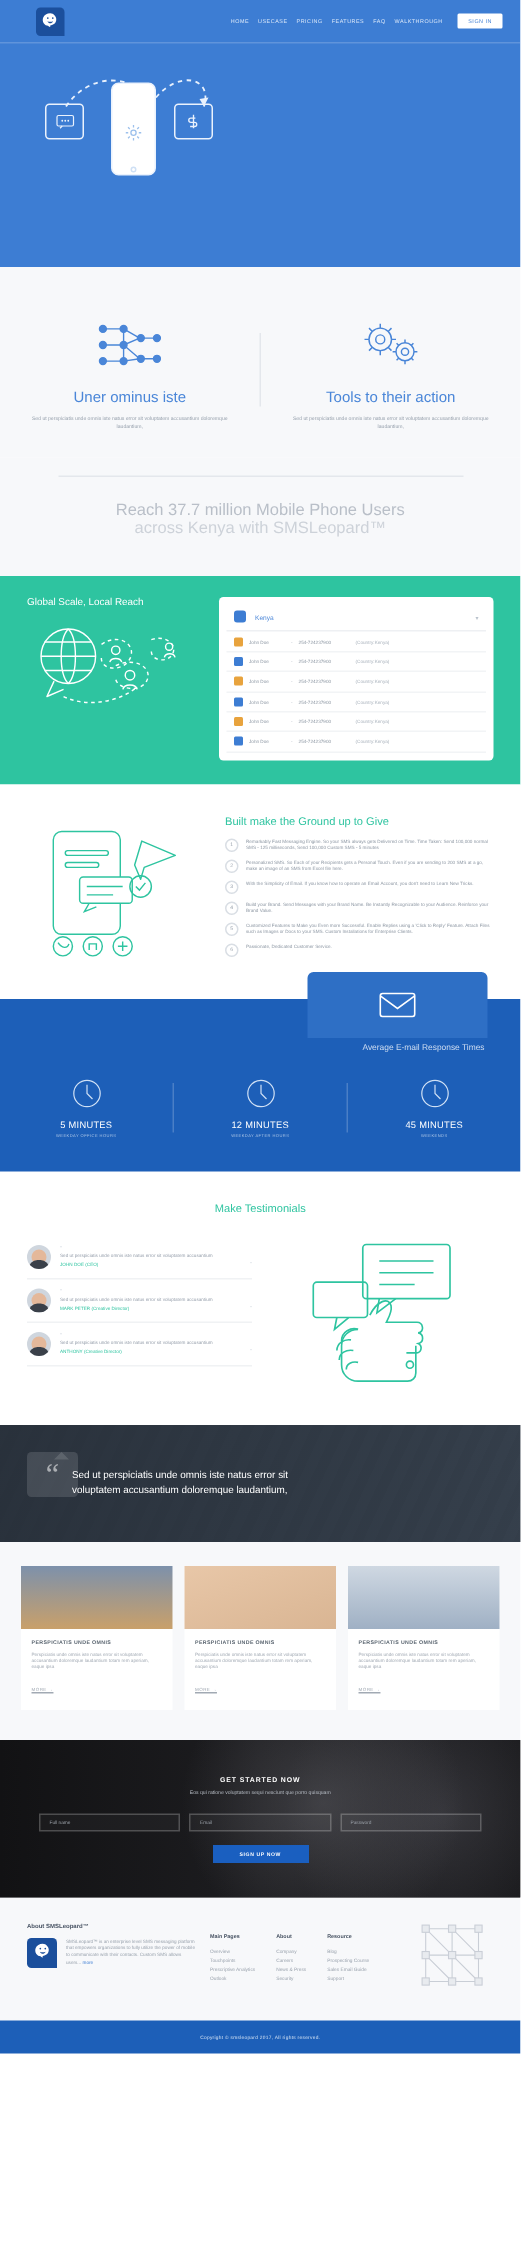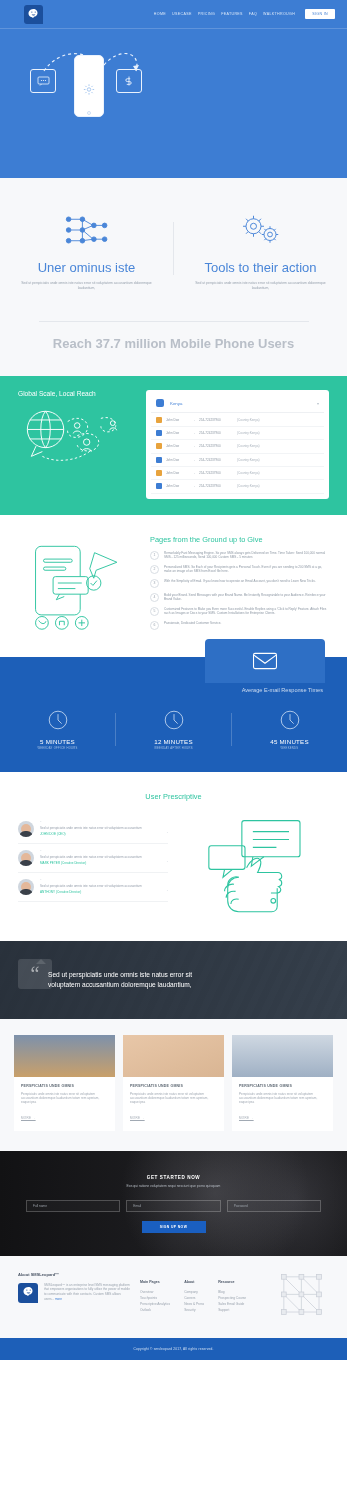--- a/index.html
+++ b/index.html
@@ -47,27 +47,27 @@
     display:flex; align-items:center; justify-content:center;
   }
   .node.left { left:6px; top:26px; }
   .node.right { left:92px; top:26px; }
   .hero-art svg.arcs { position:absolute; left:0; top:0; }
 
   
   .features { background:#f7f8fa; padding:28px 0 18px; display:flex; }
   .feat { flex:1; text-align:center; padding:0 18px; }
   .feat .ico { height:48px; display:flex; align-items:center; justify-content:center; }
-  .feat h3 { color:#4a86d8; font-size:13px; font-weight:400; margin-top:6px; }
+  .feat h3 { color:#4a86d8; font-size:10px; font-weight:400; margin-top:6px; }
   .feat p { color:#97a1ad; font-size:3.4px; line-height:5.2px; margin-top:6px; }
   .feat-sep { width:1px; background:#e4e7ec; margin:16px 0; }
 
   .reach { background:#f7f8fa; text-align:center; padding:12px 0 26px; }
   .reach-rule { width:270px; height:1px; background:#e4e7ec; margin:0 auto 16px; }
-  .reach h2 { color:#b9bfc8; font-size:13px; font-weight:700; line-height:12px; }
+  .reach h2 { color:#b9bfc8; font-size:11px; font-weight:400; line-height:12px; }
   .reach h2 .l2 { color:#cdd2d9; display:block; }
 
   
   .green { background:#2ec4a0; padding:14px 18px 16px; display:flex; gap:10px; }
   .green-left { width:118px; }
   .green h3 { color:#ffffff; font-size:6.6px; font-weight:400; margin-bottom:4px; }
   .panel { flex:1; background:#fff; border-radius:3px; padding:5px; }
   .panel-head { display:flex; align-items:center; gap:6px; padding:4px 5px 5px; border-bottom:1px solid #eef0f3; }
   .panel-head .flagico { width:8px;height:8px;background:#3d7dd3;border-radius:2px; }
   .panel-head .sel { flex:1; color:#4a86d8; font-size:4.4px; }
@@ -279,20 +279,21 @@
       </div>
       <h3>Tools to their action</h3>
       <p>Sed ut perspiciatis unde omnis iste natus error sit voluptatem accusantium doloremque laudantium,</p>
     </div>
   </div>
 
   <div class="reach">
     <div class="reach-rule"></div>
     <h2>
       <span>Reach 37.7 million Mobile Phone Users</span>
+      <span class="l2">across Kenya with SMSLeopard™</span>
     </h2>
   </div>
 
   <div class="green">
     <div class="green-left">
       <h3>Global Scale, Local Reach</h3>
       <div>
         <svg width="112" height="68" viewBox="0 0 140 86" fill="none" stroke="#ffffff" stroke-width="1.2">
           <circle cx="34" cy="36" r="23"></circle>
           <path d="M34 13c-8 8-8 38 0 46M34 13c8 8 8 38 0 46M11 36h46M14 24h40M14 48h40"></path>
@@ -378,21 +379,21 @@
           <path d="M91 60l3 3 5-6"></path>
         <circle cx="30" cy="110" r="8"></circle>
           <path d="M26 107c3 5 8 5 9 1"></path>
         <circle cx="55" cy="110" r="8"></circle>
           <path d="M52 113v-5h6v5"></path>
         <circle cx="80" cy="110" r="8"></circle>
           <path d="M76 110h8M80 106v8"></path>
       </svg>
     </div>
     <div class="built-right">
-      <h3>Pages from the Ground up to Give</h3>
+      <h3>Built make the Ground up to Give</h3>
       <div class="bitem">
         <div class="bnum">1</div>
         <p>Remarkably Fast Messaging Engine. So your SMS always gets Delivered on Time. Time Taken: Send 100,000 normal SMS - 125 milliseconds, Send 100,000 Custom SMS - 5 minutes</p>
       </div>
       <div class="bitem">
         <div class="bnum">2</div>
         <p>Personalized SMS. So Each of your Recipients gets a Personal Touch. Even if you are sending to 200 SMS at a go, make an image of an SMS from Excel file here.</p>
       </div>
       <div class="bitem">
         <div class="bnum">3</div>
@@ -451,21 +452,21 @@
               <path d="M15 7v8l5 5"></path>
             </svg>
         </div>
         <div class="big">45 MINUTES</div>
         <div class="small">WEEKENDS</div>
       </div>
     </div>
   </div>
 
   <div class="testi">
-    <h2>User Prescriptive</h2>
+    <h2>Make Testimonials</h2>
     <div class="testi-body">
       <div class="testi-list">
         <div class="tcard">
           <div class="tavatar">
               <div class="face"></div>
               <div class="body"></div>
             </div>
           <div class="tbody">
             <div class="tq">“</div>
             <p>Sed ut perspiciatis unde omnis iste natus error sit voluptatem accusantium</p>

